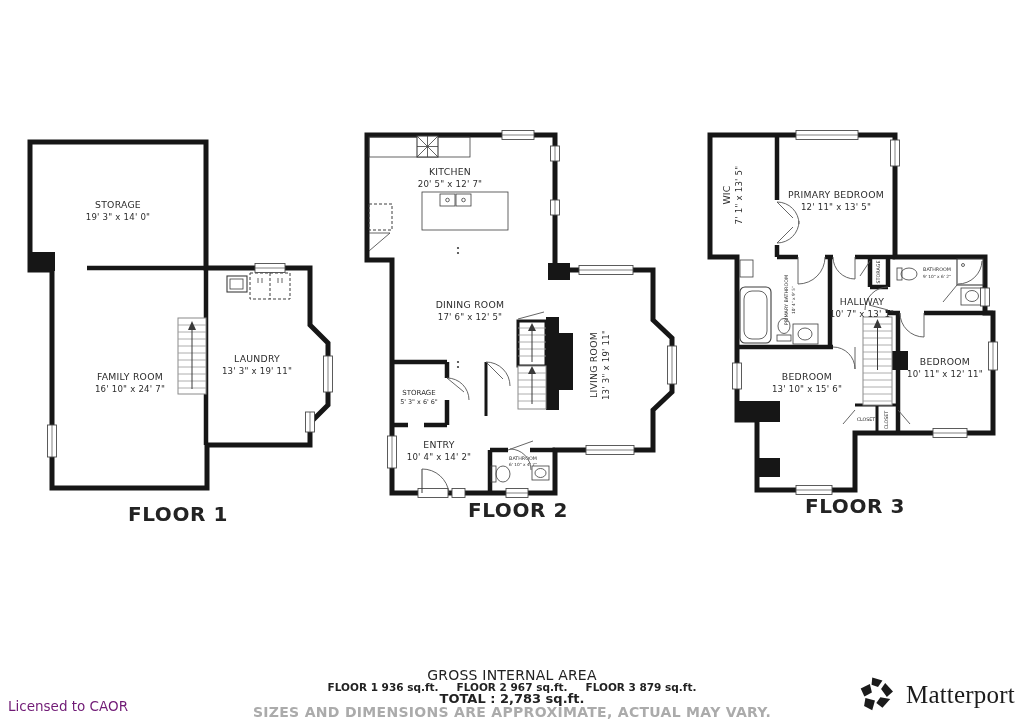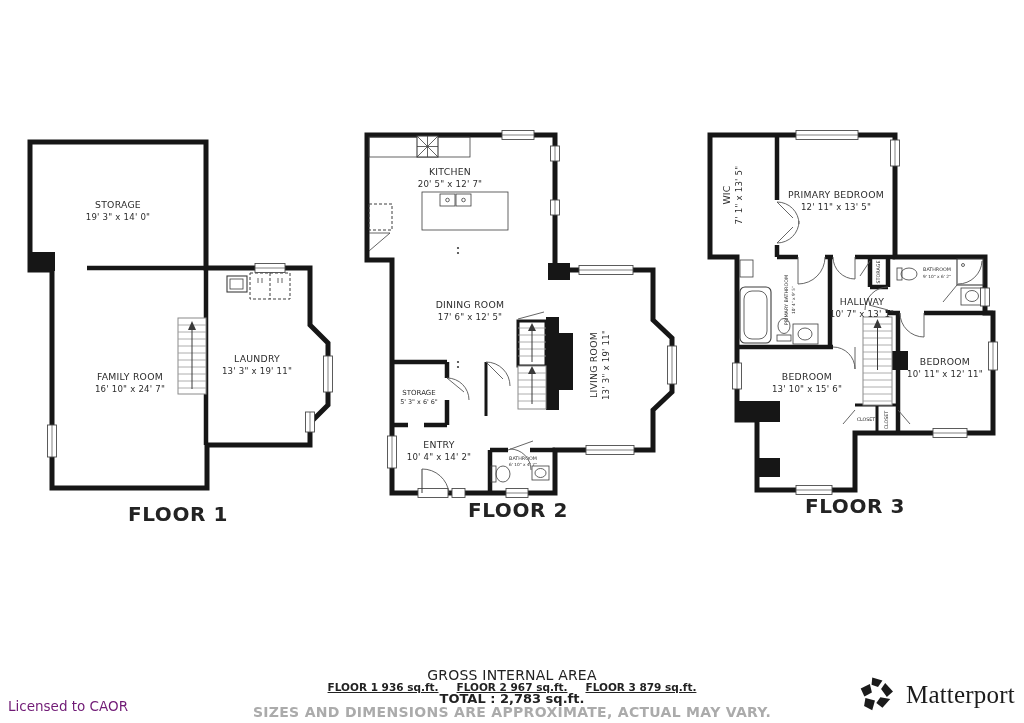--- a/index.html
+++ b/index.html
@@ -26,21 +26,21 @@
   .stairbox{fill:#ffffff;stroke:#8a8a8a;stroke-width:1;}
   .stairboxb{fill:#ffffff;stroke:#161616;stroke-width:3;}
   .tread{fill:none;stroke:#9a9a9a;stroke-width:.8;}
   .arrow{stroke:#3a3a3a;stroke-width:1;}
   .win{fill:#ffffff;stroke:#4a4a4a;stroke-width:.9;}
   .winl{fill:none;stroke:#4a4a4a;stroke-width:.7;}
   .door{fill:none;stroke:#555555;stroke-width:.9;}
   
   .footer{position:absolute;left:0;right:0;top:669px;text-align:center;color:#222222;}
   .f-title{font-size:14px;font-weight:normal;letter-spacing:.2px;line-height:12px;}
-  .f-areas{font-size:10.5px;font-weight:bold;line-height:12px;text-decoration:underline;}
+  .f-areas{font-size:10.5px;font-weight:bold;line-height:12px;}
   .f-areas span{margin:0 9px;}
   .f-total{font-size:13px;font-weight:bold;line-height:12px;}
   .f-disc{font-size:14px;color:#ababab;letter-spacing:.3px;line-height:13px;margin-top:1px;font-weight:bold;}
   .license{position:absolute;left:8px;top:698px;font-size:13.5px;color:#701a75;}
   .brand{position:absolute;left:860px;top:676px;display:flex;align-items:center;}
   .brand-name{font-family:"Liberation Serif","DejaVu Serif",serif;font-size:25px;font-weight:400;
               color:#1b1b1b;margin-left:12px;letter-spacing:.2px;}
 </style>
 </head>
 <body>

